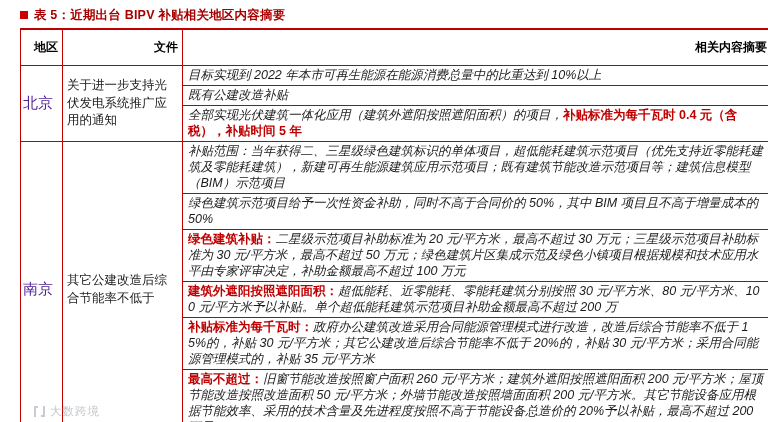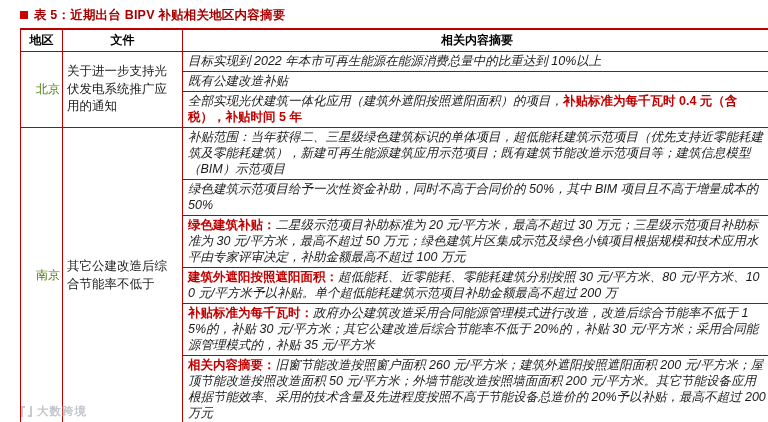--- a/index.html
+++ b/index.html
@@ -43,32 +43,32 @@
     table-layout: fixed;
     border-top: 2px solid #c00000;
   }
   .policy-table th, .policy-table td {
     border: 1px solid #c00000;
     vertical-align: middle;
   }
   .policy-table th {
     font-size: 12px;
     font-weight: bold;
-    text-align: center;
+    text-align: right;
     color: #000000;
-    padding: 2px 4px;
+    padding: 9px 4px;
     height: 20px;
     background: #ffffff;
   }
   .col-region { width: 42px; }
   .col-doc   { width: 120px; }
   td.region-cell {
-    text-align: right;
-    font-size: 12px;
-    color: #4d7c0f;
+    text-align: left;
+    font-size: 15px;
+    color: #4c1d95;
     padding: 2px;
   }
   td.doc-cell {
     text-align: left;
     font-size: 12.5px;
     line-height: 1.4;
     padding: 2px 4px;
     color: #1a1a1a;
   }
   td.content-cell {
@@ -76,27 +76,26 @@
     font-size: 12.5px;
     line-height: 16px;
     padding: 1px 5px 2px 5px;
     color: #1a1a1a;
     word-break: break-all;
   }
   .seg { color: #1a1a1a; font-style: italic; }
   .seg-red { color: #c00000; font-weight: bold; }
   .watermark {
     position: absolute;
-    left: 8px;
+    left: 21px;
     bottom: 3px;
     display: flex;
     align-items: center;
     gap: 4px;
     opacity: 0.75;
-    font-weight: bold;
   }
   .wm-logo { display: inline-flex; }
   .wm-text {
     font-size: 11.5px;
     color: #aeb4ba;
     letter-spacing: 1px;
   }
 </style>
 </head>
 <body>
@@ -139,21 +138,21 @@
         <tr>
           <td class="content-cell"><span class="seg-red">绿色建筑补贴：</span><span class="seg">二星级示范项目补助标准为 20 元/平方米，最高不超过 30 万元；三星级示范项目补助标准为 30 元/平方米，最高不超过 50 万元；绿色建筑片区集成示范及绿色小镇项目根据规模和技术应用水平由专家评审决定，补助金额最高不超过 100 万元</span></td>
         </tr>
         <tr>
           <td class="content-cell"><span class="seg-red">建筑外遮阳按照遮阳面积：</span><span class="seg">超低能耗、近零能耗、零能耗建筑分别按照 30 元/平方米、80 元/平方米、100 元/平方米予以补贴。单个超低能耗建筑示范项目补助金额最高不超过 200 万</span></td>
         </tr>
         <tr>
           <td class="content-cell"><span class="seg-red">补贴标准为每千瓦时：</span><span class="seg">政府办公建筑改造采用合同能源管理模式进行改造，改造后综合节能率不低于 15%的，补贴 30 元/平方米；其它公建改造后综合节能率不低于 20%的，补贴 30 元/平方米；采用合同能源管理模式的，补贴 35 元/平方米</span></td>
         </tr>
         <tr>
-          <td class="content-cell"><span class="seg-red">相关内容摘要：</span><span class="seg">旧窗节能改造按照窗户面积 260 元/平方米；建筑外遮阳按照遮阳面积 200 元/平方米；屋顶节能改造按照改造面积 50 元/平方米；外墙节能改造按照墙面面积 200 元/平方米。其它节能设备应用根据节能效率、采用的技术含量及先进程度按照不高于节能设备总造价的 20%予以补贴，最高不超过 200 万元</span></td>
+          <td class="content-cell"><span class="seg-red">最高不超过：</span><span class="seg">旧窗节能改造按照窗户面积 260 元/平方米；建筑外遮阳按照遮阳面积 200 元/平方米；屋顶节能改造按照改造面积 50 元/平方米；外墙节能改造按照墙面面积 200 元/平方米。其它节能设备应用根据节能效率、采用的技术含量及先进程度按照不高于节能设备总造价的 20%予以补贴，最高不超过 200 万元</span></td>
         </tr>
       </tbody>
   </table>
 
   <div class="watermark">
     <span class="wm-logo">
       <svg width="13" height="13" viewBox="0 0 13 13" aria-hidden="true">
         <path d="M1 1 h4 v2 h-2 v9 h-2 z" fill="#b6bcc2"></path>
         <path d="M12 12 h-4 v-2 h2 V1 h2 z" fill="#b6bcc2"></path>
       </svg>

